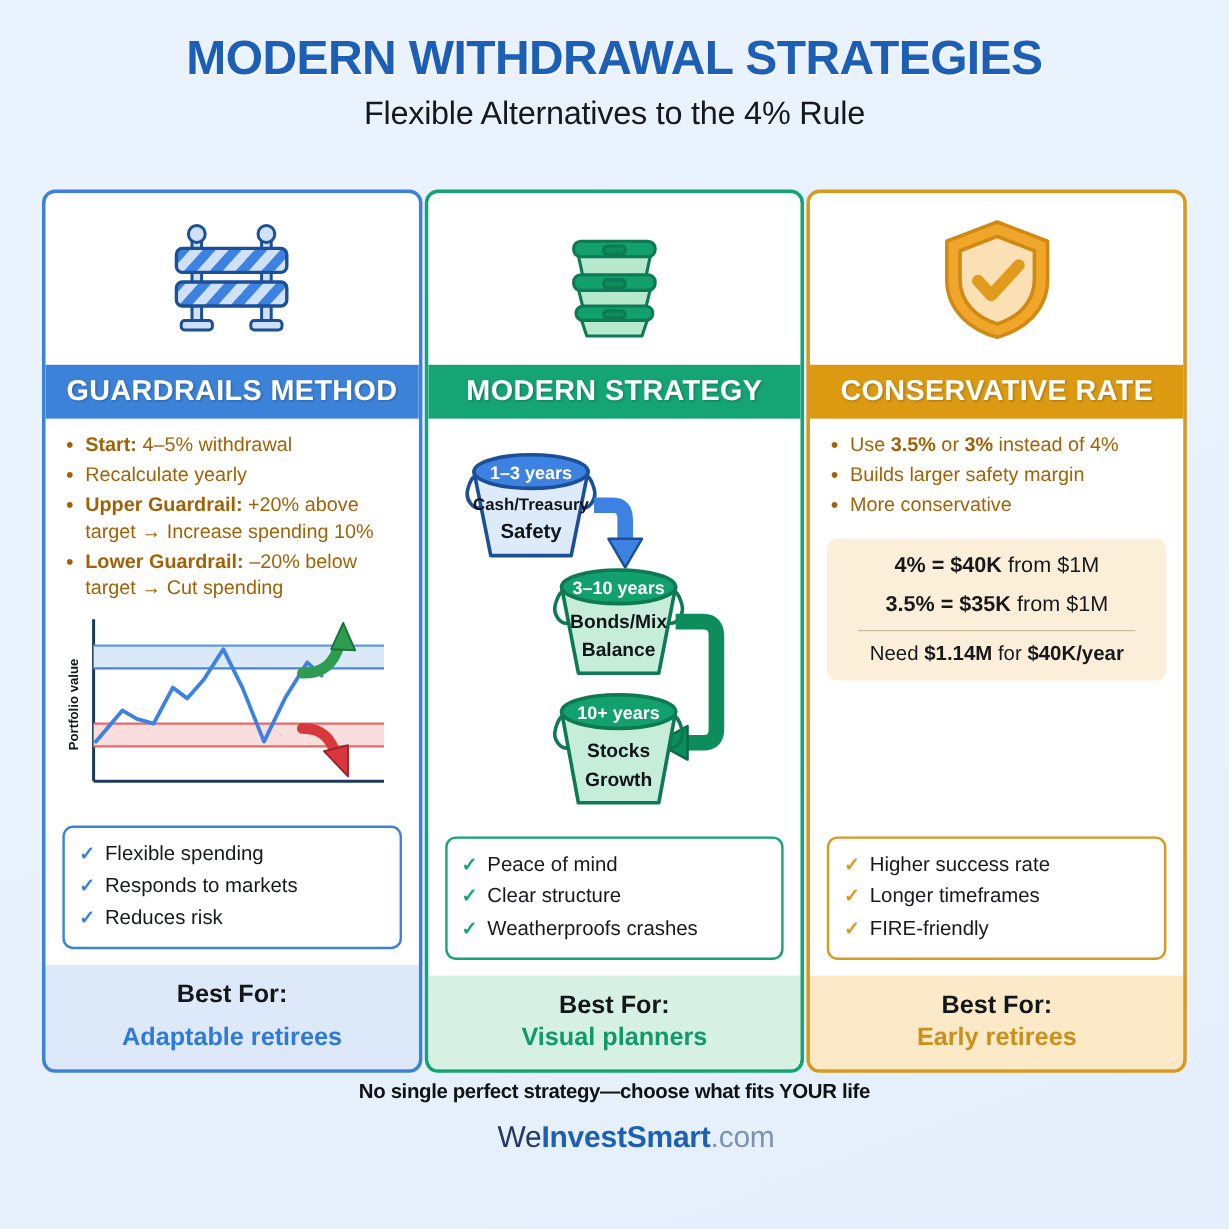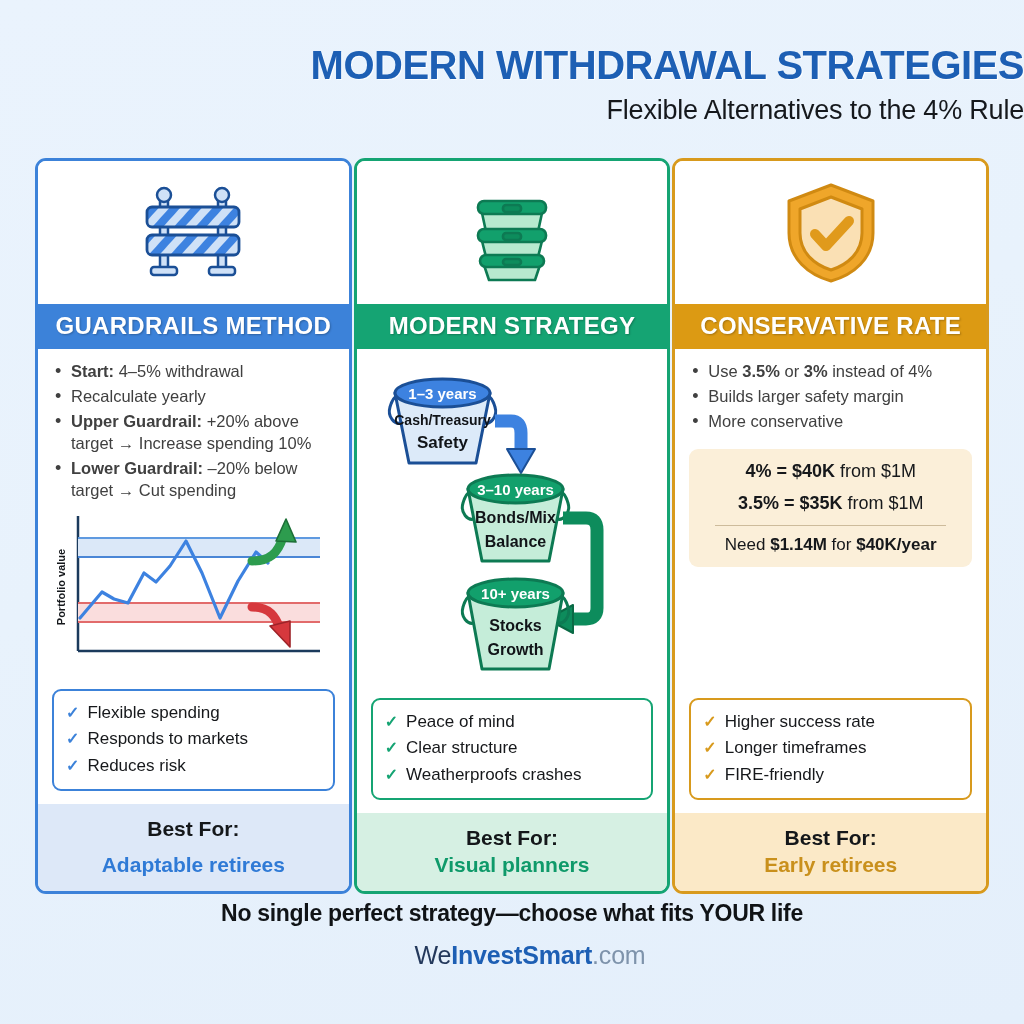--- a/index.html
+++ b/index.html
@@ -5,21 +5,21 @@
   * { box-sizing: border-box; margin: 0; padding: 0; }
   html, body { width: 1024px; height: 1024px; }
   body {
     font-family: "Liberation Sans", sans-serif;
     background: linear-gradient(160deg,#eaf3fd 0%,#e8f2fc 45%,#e4effb 100%);
     overflow: hidden;
     position: relative;
   }
 
   
-  .hdr { text-align:right; padding-top:44px; }
+  .hdr { text-align:center; padding-top:28px; }
   .hdr h1 {
     font-size:40px; font-weight:bold; letter-spacing:-0.5px;
     color:#1d5fb4; line-height:1.05;
     text-shadow: 1px 1px 0 rgba(255,255,255,.85);
   }
   .hdr h2 {
     font-size:27px; font-weight:normal; color:#15181c;
     margin-top:9px; letter-spacing:-0.2px;
   }
 
@@ -49,21 +49,21 @@
   }
   .cardhdr.blue  { background:#3c82d9; }
   .cardhdr.green { background:#15a473; }
   .cardhdr.amber { background:#dc9a13; }
 
   .body { flex:1; padding:12px 14px 0; background:#fff; display:flex; flex-direction:column; }
 
   ul.bullets { list-style:none; }
   ul.bullets li {
     position:relative; padding-left:19px; font-size:16.5px;
-    line-height:1.33; color:#404040; margin-bottom:3px;
+    line-height:1.33; color:#a16207; margin-bottom:3px;
   }
   ul.bullets li::before {
     content:"•"; position:absolute; left:3px; top:-1px; font-size:18px;
   }
   ul.bullets b { font-weight:bold; }
 
   
   .chartbox { margin-top:6px; flex:1; display:flex; align-items:flex-start; }
 
   
@@ -102,21 +102,21 @@
   .bestfor.green { background:#d6f0e3; }
   .bestfor.amber { background:#fbe9c7; }
   .bestfor .t1 { font-size:21px; font-weight:bold; color:#14171a; }
   .bestfor .t2 { font-size:21px; font-weight:bold; margin-top:3px; }
   .bestfor.blue  .t2 { color:#2f7ad6;margin-top:12px; }
   .bestfor.green .t2 { color:#0f9a6a; }
   .bestfor.amber .t2 { color:#c9901c; }
 
   
   .foot { position:absolute; left:0; right:0; top:900px; text-align:center; }
-  .foot .tag { font-size:23px; font-weight:bold; color:#101316; letter-spacing:-.3px; }
+  .foot .tag { font-size:17px; font-weight:bold; color:#101316; letter-spacing:-.3px; }
   .foot .brand { margin-top:14px; font-size:25px; letter-spacing:-.2px; }
   .brand .w  { color:#24395c; font-weight:normal;margin-left:36px; }
   .brand .i  { color:#1d5fb4; font-weight:bold; }
   .brand .s  { color:#1d5fb4; font-weight:bold; }
   .brand .c  { color:#7e93ab; font-weight:normal; }
 </style>
 </head>
 <body>
 
 <div class="hdr">

